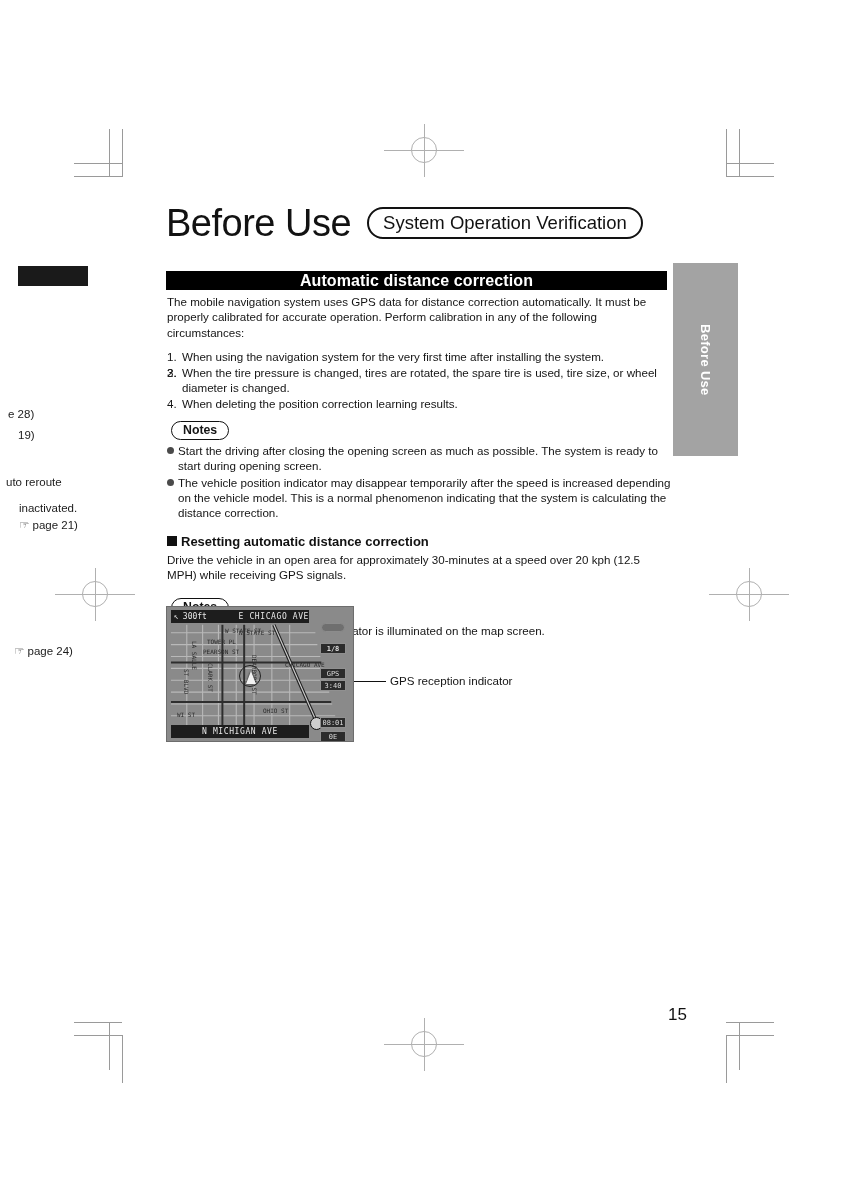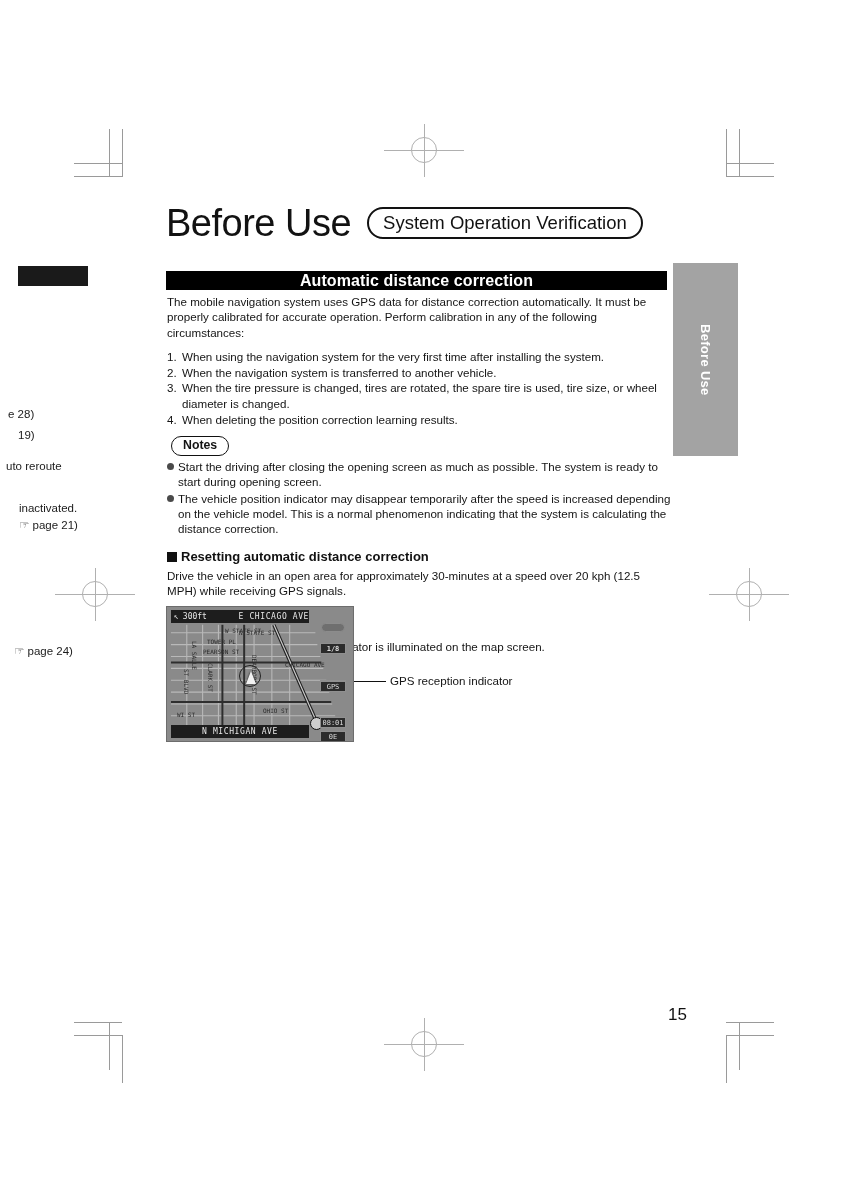--- a/index.html
+++ b/index.html
@@ -318,21 +318,21 @@
 <div>
   <div class="reg" style="left:736px; top:581px;"></div>
   <div class="reg-h" style="left:709px; top:594px; width:80px;"></div>
   <div class="reg-v" style="left:749px; top:568px; height:53px;"></div>
 </div>
 
 <div class="bleed-black"></div>
 <div id="bleed-fragments">
     <div class="bleed-text" style="left: 8px; top: 404px;">e 28)</div>
     <div class="bleed-text" style="left: 18px; top: 425px;">19)</div>
-    <div class="bleed-text" style="left: 6px; top: 456px; text-align: right;">uto reroute</div>
+    <div class="bleed-text" style="left: 6px; top: 472px; text-align: right;">uto reroute</div>
     <div class="bleed-text" style="left: 19px; top: 498px;">inactivated.</div>
     <div class="bleed-text" style="left: 19px; top: 515px;">☞  page 21)</div>
     <div class="bleed-text" style="left: 14px; top: 641px;">☞ page 24)</div>
   </div>
 
 <div class="thumb-tab">
   <span>Before Use</span>
 </div>
 
 <div class="page-head">
@@ -341,21 +341,21 @@
 </div>
 
 <div class="section-bar">Automatic distance correction</div>
 
 <div class="body-col">
 
   <p class="para">The mobile navigation system uses GPS data for distance correction automatically.  It must be properly calibrated for accurate operation. Perform calibration in any of the following circumstances:</p>
 
   <ol class="numlist" id="numlist">
       <li><span class="num">1.</span><span>When using the navigation system for the very first time after installing the system.</span></li>
-      <li><span class="num">2.</span><span>When the navigation system is transferred to another vehicle.</span></li>
+      <li><span class="num">2.</span></li>
       <li><span class="num">3.</span><span>When the tire pressure is changed, tires are rotated, the spare tire is used, tire size, or wheel diameter is changed.</span></li>
       <li><span class="num">4.</span><span>When deleting the position correction learning results.</span></li>
     </ol>
 
   <div class="notes-pill">Notes</div>
 
   <ul class="bullets" id="notebullets">
       <li><span class="dot"></span><span>Start the driving after closing the opening screen as much as possible. The system is ready to start during opening screen.</span></li>
       <li><span class="dot"></span><span>The vehicle position indicator may disappear temporarily after the speed is increased depending on the vehicle model. This is a normal phenomenon indicating that the system is calculating the distance correction.</span></li>
     </ul>
@@ -430,21 +430,21 @@
     <span class="street">E CHICAGO AVE</span>
   </div>
 
   <div class="map-botbar">N MICHIGAN AVE</div>
 
   <div class="map-right">
     <div style="position:absolute;left:6px;top:14px;width:24px;height:9px;border:1px solid #8c8c8c;border-radius:5px;background:#6f6f6f;"></div>
     <div id="map-chips">
         <div class="map-chip" style="top: 34px; font-weight: bold;">1/8</div>
         <div class="map-chip" style="top: 52px; margin-top: 19px;">3:40</div>
-        <div class="map-chip" style="top: 72px;">GPS</div>
+        <div class="map-chip" style="top: 59px;">GPS</div>
         <div class="map-chip" style="top: 108px;">08:01</div>
         <div class="map-chip" style="top: 122px;">0E</div>
       </div>
   </div>
 </div>
 
 <div class="callout-line"></div>
 <div class="callout-label">GPS reception indicator</div>
 
 <div class="folio">15</div>

